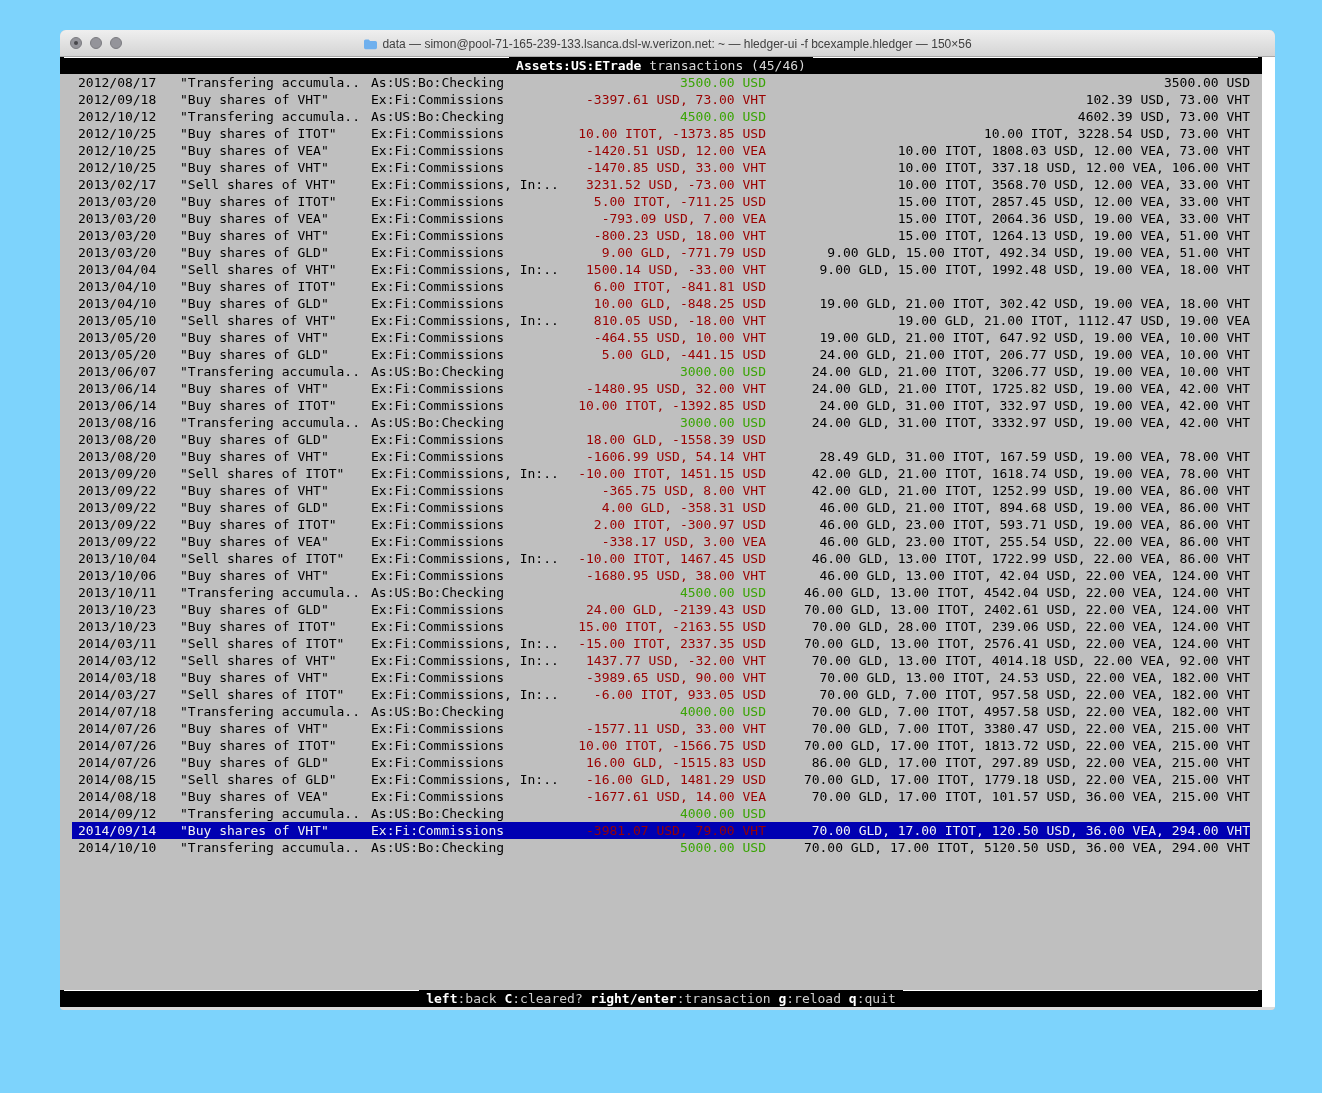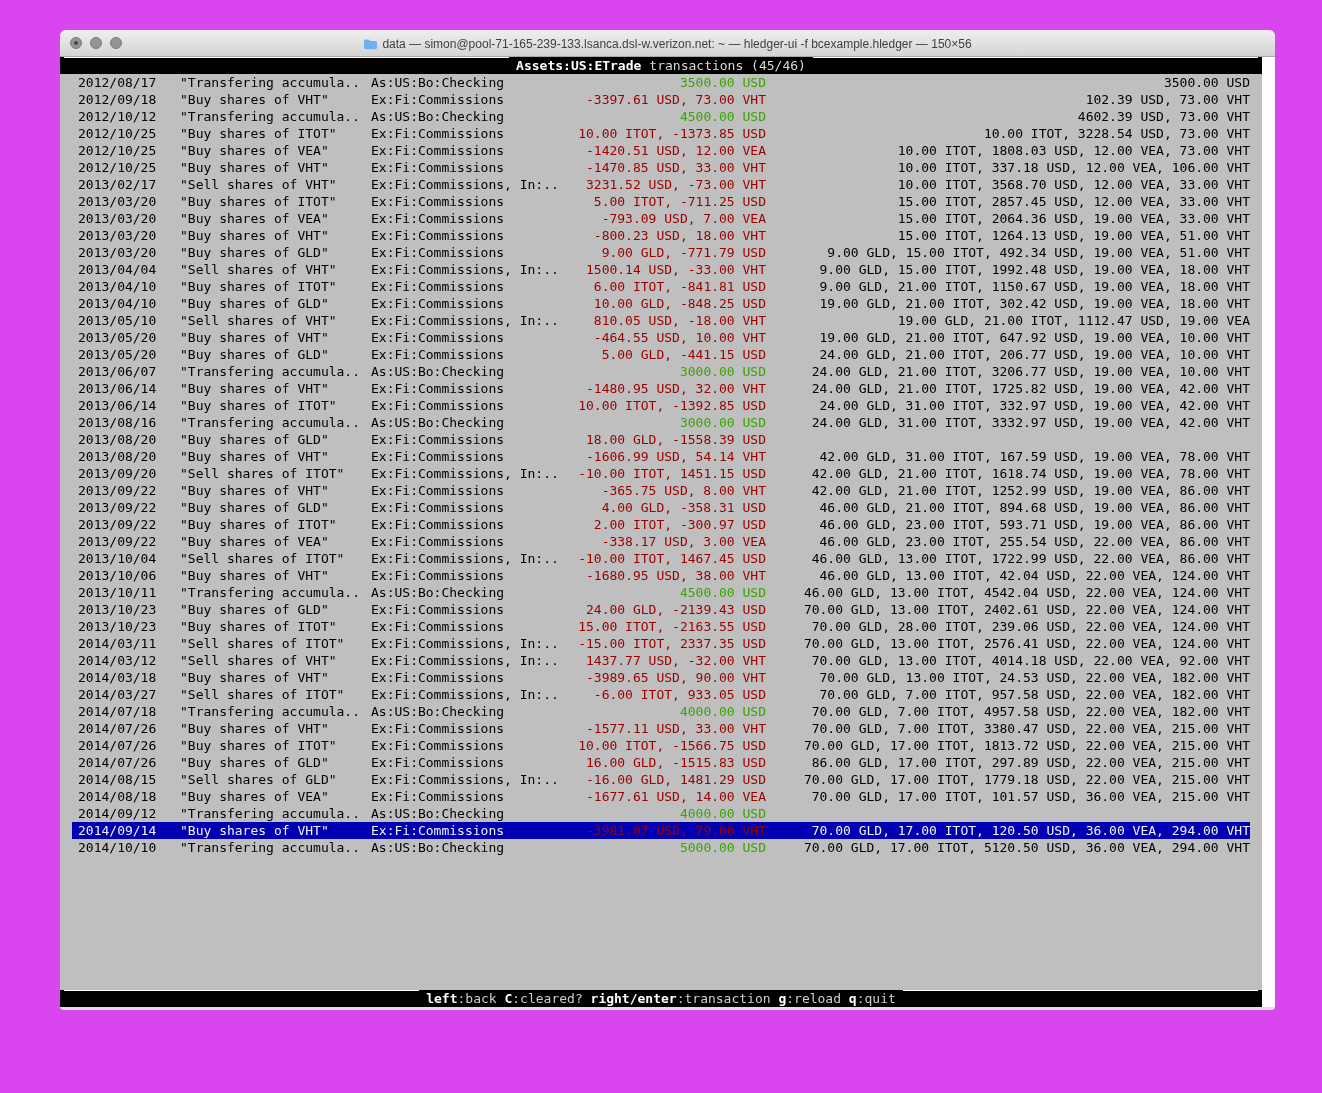--- a/index.html
+++ b/index.html
@@ -1,18 +1,18 @@
 <!DOCTYPE html>
 <html style="--bg: #bfbfbf; --neg: #990000; --pos: #3aa405; --sel: #0000b2;"><head>
 <meta charset="utf-8">
 <style>
   html,body{margin:0;padding:0;}
   body{width:1322px;height:1093px;background:#000;overflow:hidden;
        font-family:"DejaVu Sans Mono", monospace;}
-  .stage{position:relative;width:1322px;height:1093px;background:#d946ef;}
+  .stage{position:relative;width:1322px;height:1093px;background:#7dd3fc;}
 
   .window{position:absolute;left:60px;top:30px;width:1215px;height:980px;
           border-radius:6px 6px 4px 4px;overflow:hidden;background:#bfbfbf;}
 
   
   .titlebar{position:absolute;left:0;top:0;right:0;height:27px;
             background:linear-gradient(#efefef,#d4d4d4);
             border-bottom:1px solid #a9a9a9;box-sizing:border-box;}
   .lights{position:absolute;left:10px;top:7px;display:flex;gap:8px;}
   .light{width:12px;height:12px;border-radius:50%;background:#94949a;
@@ -169,21 +169,20 @@
     <span class="c-desc">"Sell shares of VHT"</span>
     <span class="c-acct">Ex:Fi:Commissions, In:..</span>
     <span class="c-change neg">1500.14 USD, -33.00 VHT</span>
     <span class="c-bal">9.00 GLD, 15.00 ITOT, 1992.48 USD, 19.00 VEA, 18.00 VHT</span>
   </div>
           <div class="row">
     <span class="c-date">2013/04/10</span>
     <span class="c-desc">"Buy shares of ITOT"</span>
     <span class="c-acct">Ex:Fi:Commissions</span>
     <span class="c-change neg">6.00 ITOT, -841.81 USD</span>
-    <span class="c-bal">9.00 GLD, 21.00 ITOT, 1150.67 USD, 19.00 VEA, 18.00 VHT</span>
   </div>
           <div class="row">
     <span class="c-date">2013/04/10</span>
     <span class="c-desc">"Buy shares of GLD"</span>
     <span class="c-acct">Ex:Fi:Commissions</span>
     <span class="c-change neg">10.00 GLD, -848.25 USD</span>
     <span class="c-bal">19.00 GLD, 21.00 ITOT, 302.42 USD, 19.00 VEA, 18.00 VHT</span>
   </div>
           <div class="row">
     <span class="c-date">2013/05/10</span>
@@ -238,21 +237,21 @@
     <span class="c-date">2013/08/20</span>
     <span class="c-desc">"Buy shares of GLD"</span>
     <span class="c-acct">Ex:Fi:Commissions</span>
     <span class="c-change neg">18.00 GLD, -1558.39 USD</span>
   </div>
           <div class="row">
     <span class="c-date">2013/08/20</span>
     <span class="c-desc">"Buy shares of VHT"</span>
     <span class="c-acct">Ex:Fi:Commissions</span>
     <span class="c-change neg">-1606.99 USD, 54.14 VHT</span>
-    <span class="c-bal">42.00 GLD, 31.00 ITOT, 167.59 USD, 19.00 VEA, 78.00 VHT</span>
+    <span class="c-bal">28.49 GLD, 31.00 ITOT, 167.59 USD, 19.00 VEA, 78.00 VHT</span>
   </div>
           <div class="row">
     <span class="c-date">2013/09/20</span>
     <span class="c-desc">"Sell shares of ITOT"</span>
     <span class="c-acct">Ex:Fi:Commissions, In:..</span>
     <span class="c-change neg">-10.00 ITOT, 1451.15 USD</span>
     <span class="c-bal">42.00 GLD, 21.00 ITOT, 1618.74 USD, 19.00 VEA, 78.00 VHT</span>
   </div>
           <div class="row">
     <span class="c-date">2013/09/22</span>

